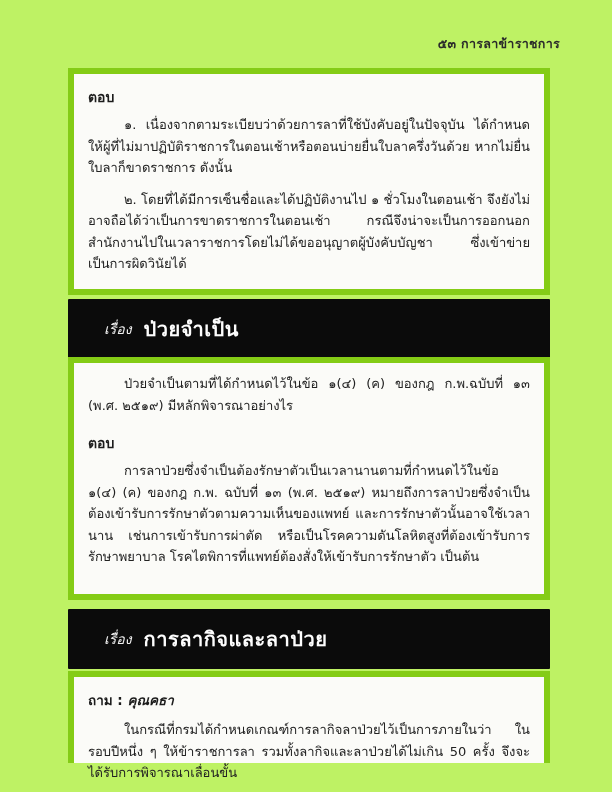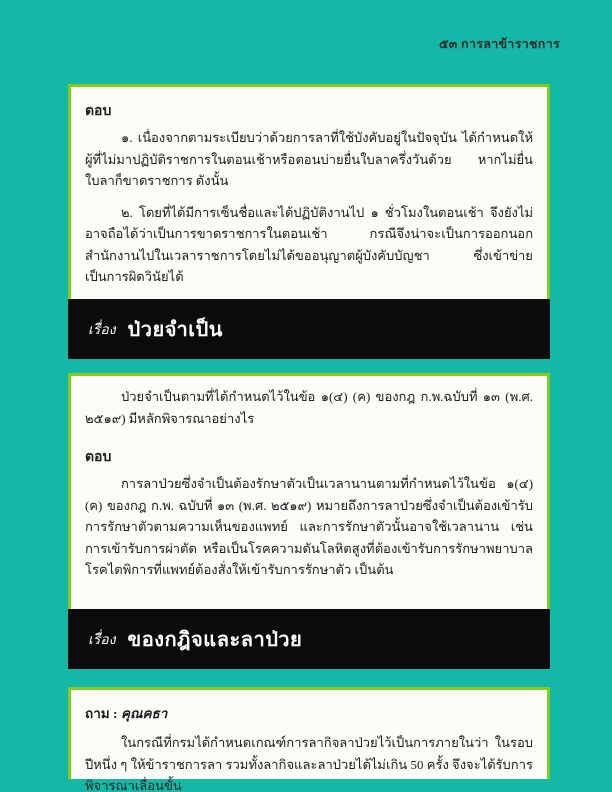--- a/index.html
+++ b/index.html
@@ -4,47 +4,47 @@
 <style>
   html,body{margin:0;padding:0;}
   body{
     width:612px;height:792px;
     background:#e9e9e7;
     font-family:"DejaVu Sans","Liberation Sans",sans-serif;
     position:relative;overflow:hidden;
   }
   .page{
     position:absolute;left:0;top:0;width:612px;height:792px;
-    background:#14b8a6;color:#1c1c1c;font-family:Liberation Serif, serif;
+    background:#bef264;color:#1c1c1c;
   }
   .header-line{
     position:absolute;left:0;top:34px;width:560px;
     text-align:right;font-size:12.5px;font-weight:bold;color:#2a2a2a;
     letter-spacing:.3px;
   }
   .box{
     position:absolute;left:68px;width:482px;
-    border:3px solid #84cc16;background:#fbfbf8;
-    box-sizing:border-box;padding:10px 14px;margin-top:16px;
+    border:6px solid #84cc16;background:#fbfbf8;
+    box-sizing:border-box;padding:10px 14px;
   }
   .box1{top:68px;height:227px;}
   .box2{top:357px;height:243px;}
   .box3{top:671px;height:92px;border-bottom:none;}
   .label-bold{font-size:14px;font-weight:bold;margin:2px 0 6px 0;}
   .para{
     font-size:13px;line-height:21.5px;text-align:justify;
     margin:0 0 4px 0;color:#222;
   }
   .indent{text-indent:36px;}
   .gap-top{margin-top:18px;}
   .banner{
     position:absolute;left:68px;width:482px;height:60px;
     background:#0b0b0b;color:#fdfdfd;
     display:flex;align-items:center;gap:12px;
-    padding-left:20px;box-sizing:border-box;
+    padding-left:36px;box-sizing:border-box;
     border-radius:1px;
   }
   .banner1{top:299px;}
   .banner2{top:609px;}
   .banner .prefix{font-size:14px;font-style:italic;opacity:.95;}
   .banner .title{font-size:20px;font-weight:bold;letter-spacing:.5px;}
   .qline{font-size:13.5px;font-weight:bold;font-style:italic;margin:2px 0 8px 0;}
   .qline .qword{font-style:normal;}
 </style>
 </head>
@@ -68,21 +68,21 @@
   </div>
 
   <div class="box box2">
     <p class="para indent">ป่วยจำเป็นตามที่ได้กำหนดไว้ในข้อ ๑(๔) (ค) ของกฎ ก.พ.ฉบับที่ ๑๓ (พ.ศ. ๒๕๑๙) มีหลักพิจารณาอย่างไร</p>
     <div class="label-bold" style="margin-top:16px;">ตอบ</div>
     <p class="para indent">การลาป่วยซึ่งจำเป็นต้องรักษาตัวเป็นเวลานานตามที่กำหนดไว้ในข้อ ๑(๔) (ค) ของกฎ ก.พ. ฉบับที่ ๑๓ (พ.ศ. ๒๕๑๙) หมายถึงการลาป่วยซึ่งจำเป็นต้องเข้ารับการรักษาตัวตามความเห็นของแพทย์ และการรักษาตัวนั้นอาจใช้เวลานาน เช่นการเข้ารับการผ่าตัด หรือเป็นโรคความดันโลหิตสูงที่ต้องเข้ารับการรักษาพยาบาล โรคไตพิการที่แพทย์ต้องสั่งให้เข้ารับการรักษาตัว เป็นต้น</p>
   </div>
 
   <div class="banner banner2">
     <span class="prefix">เรื่อง</span>
-    <span class="title">ของกฎิจและลาป่วย</span>
+    <span class="title">การลากิจและลาป่วย</span>
   </div>
 
   <div class="box box3">
     <div class="qline">
       <span class="qword">ถาม :</span>
       <span>คุณคธา</span>
     </div>
     <p class="para indent">ในกรณีที่กรมได้กำหนดเกณฑ์การลากิจลาป่วยไว้เป็นการภายในว่า ในรอบปีหนึ่ง ๆ ให้ข้าราชการลา รวมทั้งลากิจและลาป่วยได้ไม่เกิน 50 ครั้ง จึงจะได้รับการพิจารณาเลื่อนขั้น</p>
   </div>
 

